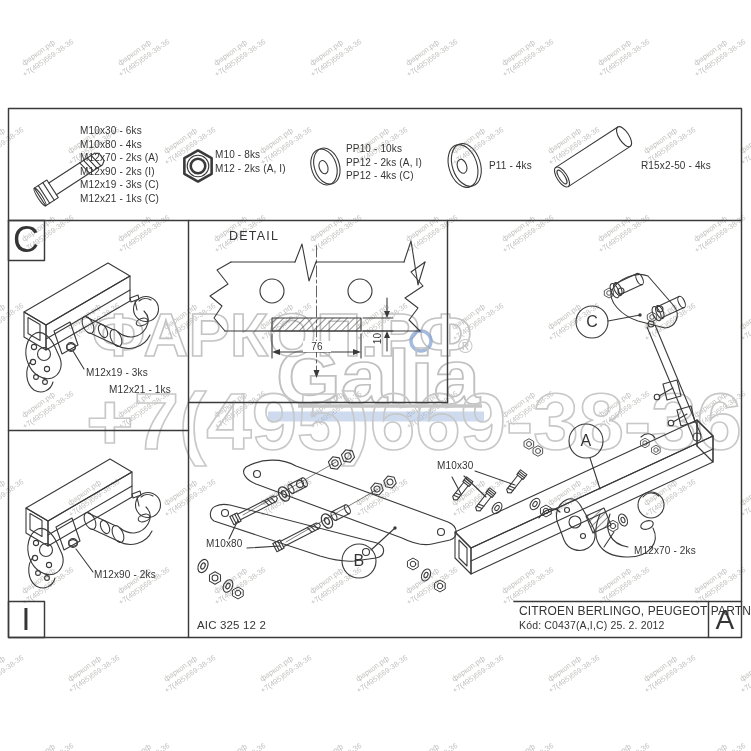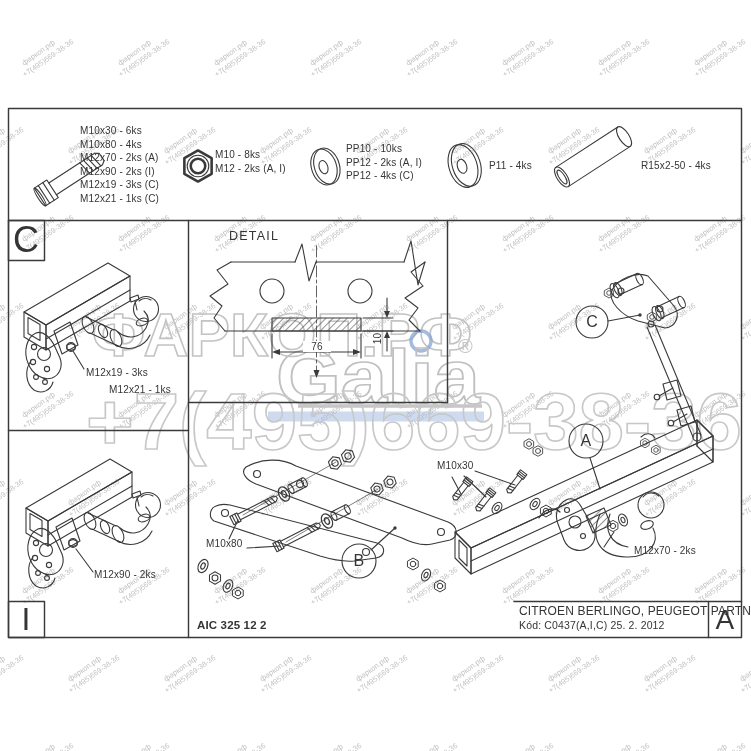--- a/index.html
+++ b/index.html
@@ -624,16 +624,16 @@
 <div class="lbl" style="left:86px;top:384px;padding-left:23px;">M12x21 - 1ks</div>
 <div class="lbl" style="left:94px;top:569px;">M12x90 - 2ks</div>
 <div class="lbl" style="left:437px;top:460px;">M10x30</div>
 <div class="lbl" style="left:206px;top:538px;">M10x80</div>
 <div class="lbl" style="left:602px;top:545px;margin-left:32px;">M12x70 - 2ks</div>
 
 <div class="lbl balloon" style="left:569px;top:424px;width:34px;height:34px;">A</div>
 <div class="lbl balloon" style="left:342px;top:544px;width:34px;height:34px;">B</div>
 <div class="lbl balloon" style="left:576px;top:306px;width:32px;height:32px;">C</div>
 
-<div class="lbl" style="left:197px;top:619px;font-size:11.5px;font-weight:bold;">AIC 325 12 2</div>
+<div class="lbl" style="left:197px;top:619px;font-size:11.5px;">AIC 325 12 2</div>
 <div class="lbl" style="left:519px;top:604px;font-size:12px;">CITROEN BERLINGO, PEUGEOT PARTNER</div>
 <div class="lbl" style="left:519px;top:619px;font-size:10.5px;">Kód: C0437(A,I,C)  25. 2. 2012</div>
 <div class="lbl secletter" style="left:708px;top:601px;width:34px;height:37px;font-size:28px;">A</div>
 
 </body></html>

